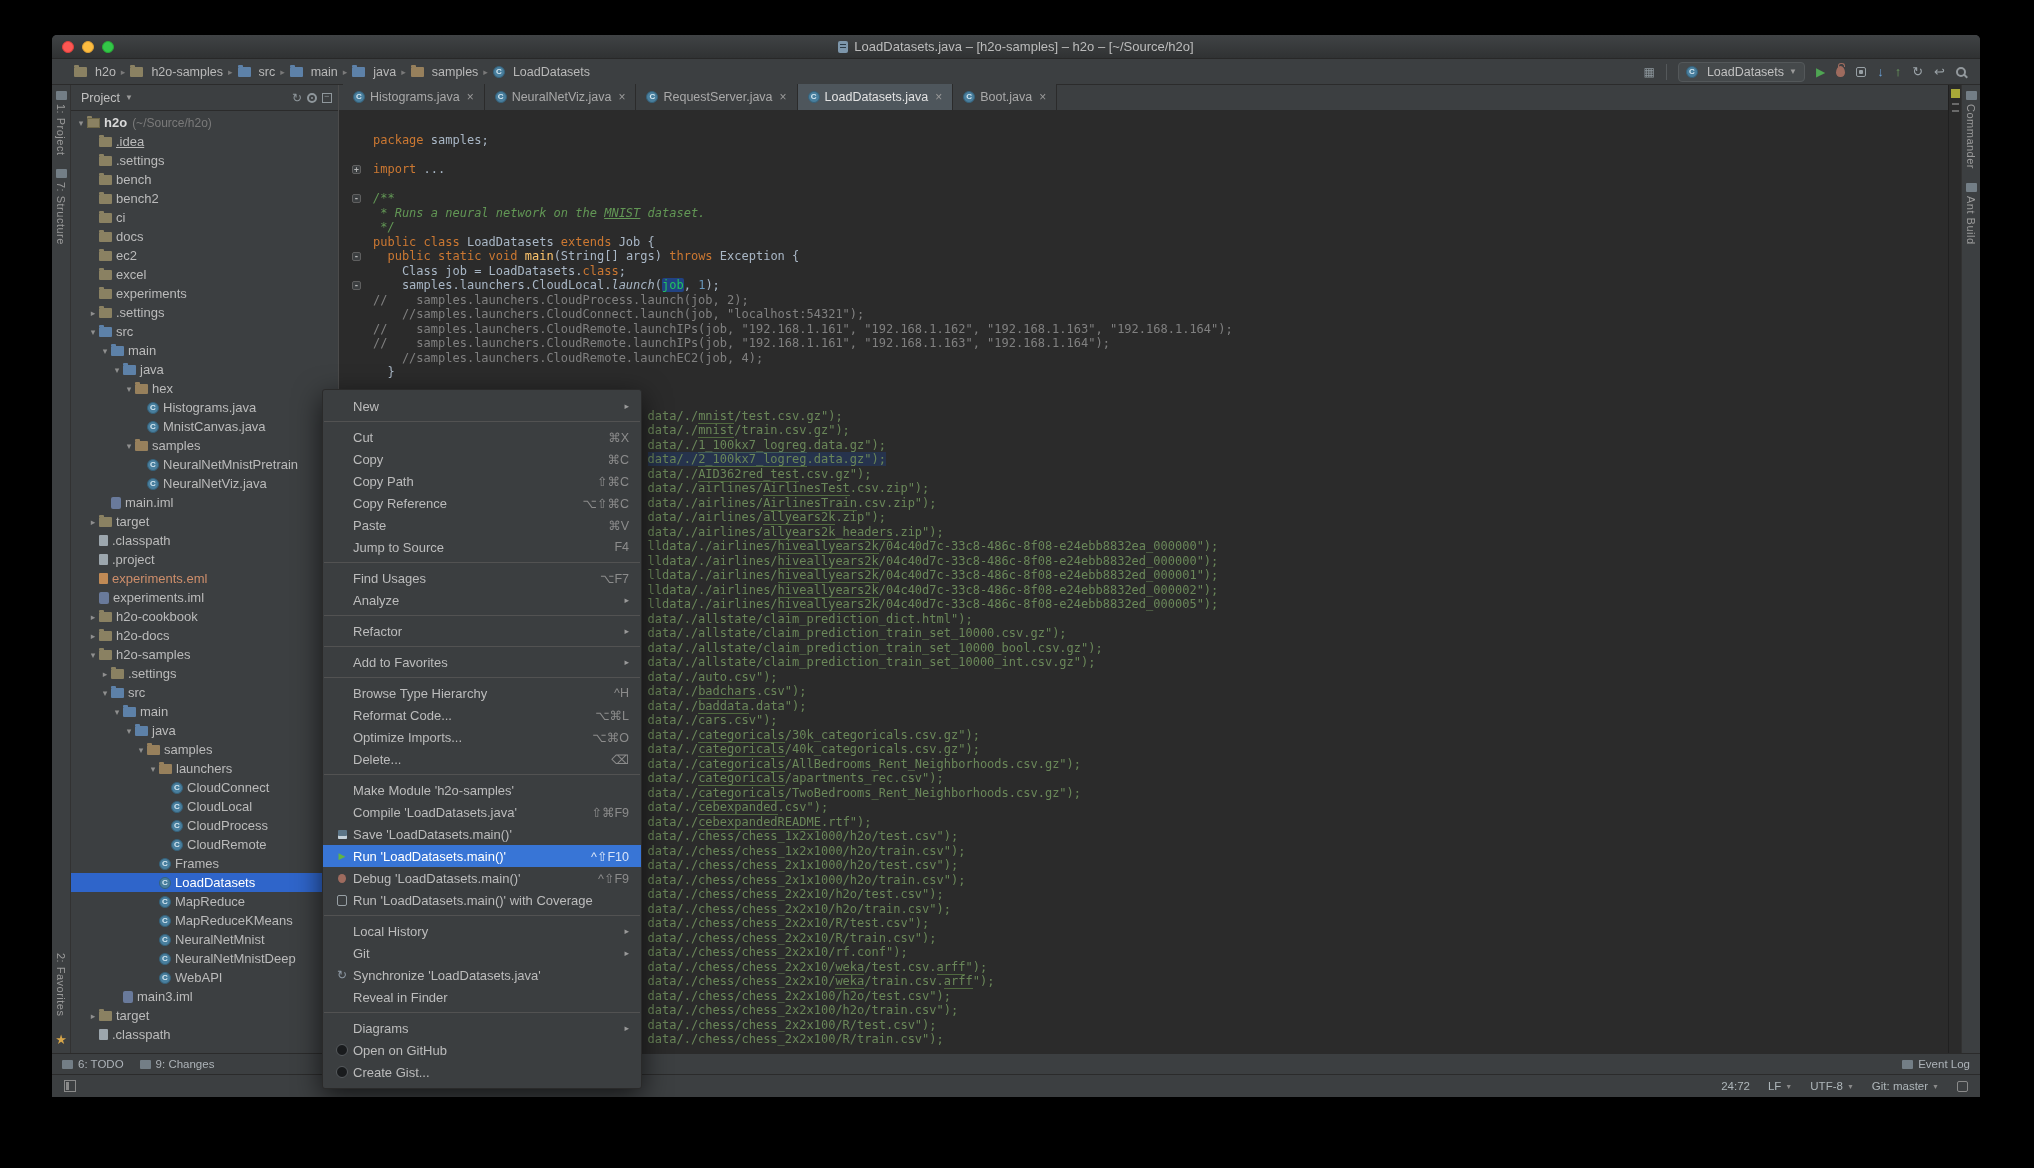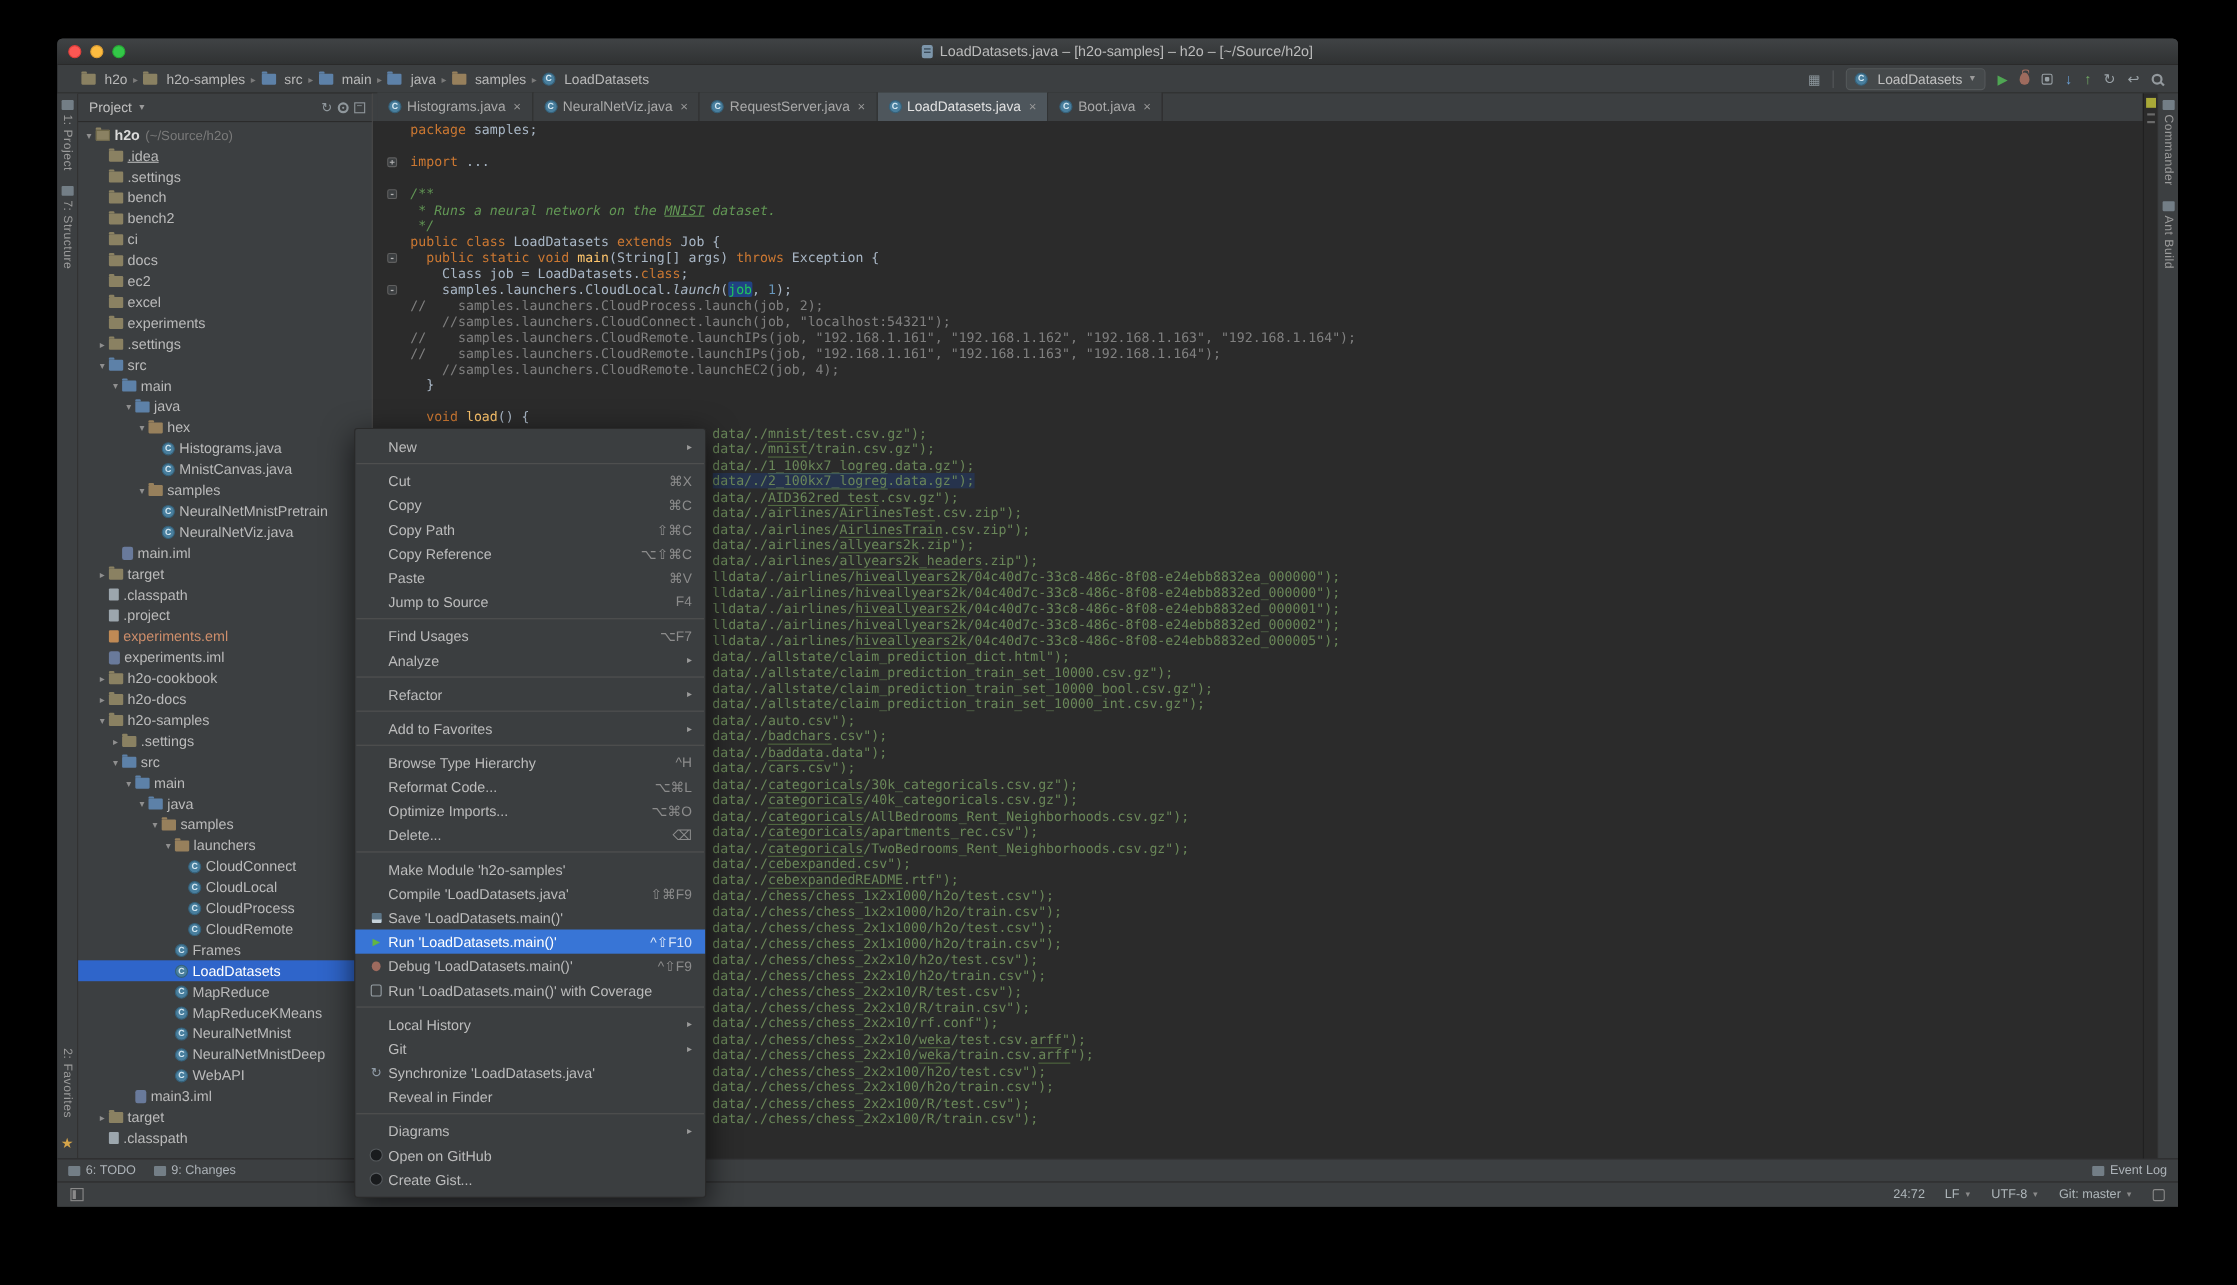--- a/index.html
+++ b/index.html
@@ -83,21 +83,21 @@
   .ic-file{width:9px;height:11px;background:#9CA6AD;border-radius:1px;}
   .ic-eml{width:9px;height:11px;background:#C08A55;border-radius:1px;}
   
   .editor{flex:1;display:flex;flex-direction:column;min-width:0;}
   .tabsrow{height:26px;flex:none;display:flex;align-items:flex-end;background:#3C3F41;border-bottom:1px solid #2b2b2b;padding-left:4px;}
   .tab{display:flex;align-items:center;height:26px;padding:0 10px;border-right:1px solid #2b2b2b;
     font-size:12.5px;color:#a9a9a9;background:#3C3F41;white-space:nowrap;}
   .tab.active{background:#4E565C;color:#e3e3e3;}
   .tab .ic-class{margin-right:5px;}
   .tab-close{margin-left:7px;color:#9a9a9a;font-size:12px;line-height:1;}
-  .code{flex:1;background:#2B2B2B;overflow:hidden;padding-top:0;position:relative;
+  .code{flex:1;background:#2B2B2B;overflow:hidden;padding-top:22px;position:relative;
     font-family:"DejaVu Sans Mono",monospace;font-size:12px;line-height:14.5px;}
   .cline{height:14.5px;position:relative;padding-left:34px;white-space:pre;}
   .fold{position:absolute;left:13px;top:2.5px;width:9px;height:9px;border:1px solid #5f5f5f;border-radius:2px;
     background:#3b3e40;color:#b5b5b5;font:700 8px/8px "DejaVu Sans Mono",monospace;text-align:center;}
   .tk-k{color:#CC7832;}
   .tk-t{color:#A9B7C6;}
   .tk-c{color:#808080;}
   .tk-jc{color:#629755;font-style:italic;}
   .tk-ju{color:#629755;font-style:italic;text-decoration:underline;}
   .tk-s{color:#6A8759;}

